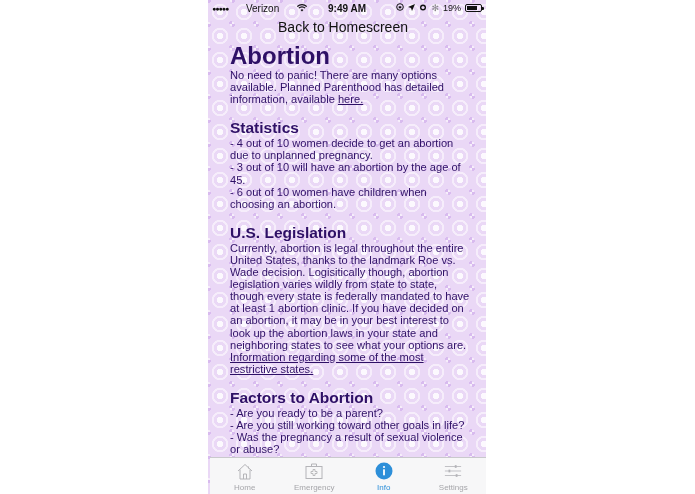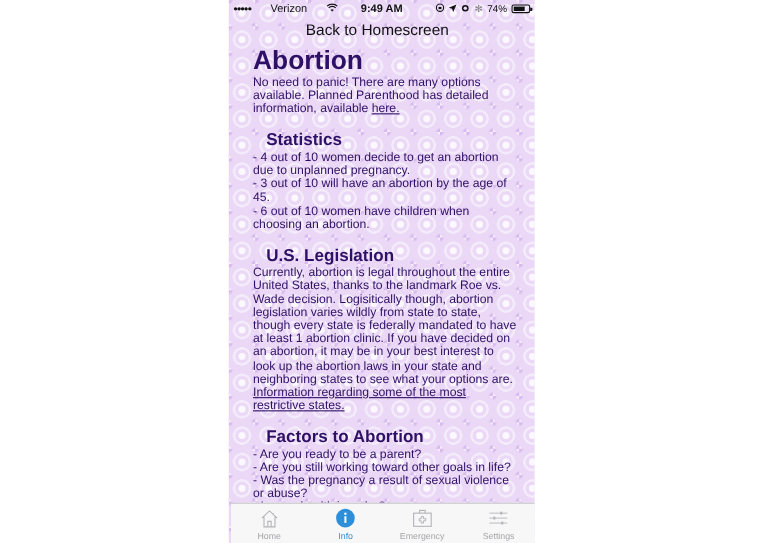--- a/index.html
+++ b/index.html
@@ -38,21 +38,21 @@
     .battery-fill { height: 100%; background: #111; }
     .nav-back {
       position: absolute; top: 19px; left: 0; width: 270px; text-align: center;
       font-size: 14px; color: #111; cursor: pointer;
     }
     .content {
       position: absolute; top: 42px; left: 22px; width: 240px;
       color: #2e1066; font-size: 11.1px; line-height: 12.1px;
     }
     .content h1 { font-size: 24px; line-height: 27px; font-weight: bold; color: #2e1066; }
-    .content h2 { font-size: 15.5px; line-height: 18px; font-weight: bold; color: #2e1066; margin-top: 14px; margin-left: 12px; }
+    .content h2 { font-size: 15.5px; line-height: 18px; font-weight: bold; color: #2e1066; margin-top: 14px; }
     .content p { margin: 0; }
     .content a, .content .link { color: #2e1066; text-decoration: underline; cursor: pointer; }
     .tab-bar {
       position: absolute; left: 2px; bottom: 0; width: 278px; height: 37px;
       background: #f7f7f8; border-top: 1px solid #c9c9cc;
       display: flex; justify-content: space-around; align-items: stretch;
     }
     .tab {
       width: 69px; display: flex; flex-direction: column; align-items: center; justify-content: flex-start;
       padding-top: 4px; cursor: pointer;
@@ -91,21 +91,21 @@
             <path d="M7 0 L0 3 L3 4 L4 7 Z" fill="#111"></path>
           </svg>
       </span>
       <span>
         <svg width="8" height="8" viewBox="0 0 8 8">
             <circle cx="4" cy="4.5" r="3" fill="#111"></circle>
             <circle cx="4" cy="4.5" r="1.6" fill="#ead8f6"></circle>
           </svg>
       </span>
       <span style="color:#888;font-size:9px;">✻</span>
-      <span>74%</span>
+      <span>19%</span>
       <span class="battery">
           <span class="battery-fill" style="display:block;width:74%;"></span>
         </span>
     </div>
   </div>
 
   <div class="nav-back">Back to Homescreen</div>
 
   <div class="content">
     <h1>Abortion</h1>
@@ -130,39 +130,39 @@
 
   <div class="tab-bar">
     <div class="tab">
       <span class="tab-icon">
         <svg width="18" height="17" viewBox="0 0 18 17">
             <path d="M2 8 L9 1.5 L16 8 M4 6.5 V16 H14 V6.5 M7.5 16 V11 H10.5 V16 M12.5 3.5 V5.5" stroke="#b4b4b8" stroke-width="1" fill="none"></path>
           </svg>
       </span>
       <span class="tab-label">Home</span>
     </div>
+    <div class="tab">
+      <span class="tab-icon">
+        <svg width="18" height="16" viewBox="0 0 18 16">
+            <rect x="1" y="3.5" width="16" height="12" stroke="#b4b4b8" stroke-width="1" fill="none"></rect>
+            <path d="M6.5 3.5 V1 H11.5 V3.5" stroke="#b4b4b8" stroke-width="1" fill="none"></path>
+            <path d="M8 6.5 H10 V8.5 H12 V10.5 H10 V12.5 H8 V10.5 H6 V8.5 H8 Z" stroke="#b4b4b8" stroke-width="0.9" fill="none"></path>
+          </svg>
+      </span>
+      <span class="tab-label">Emergency</span>
+    </div>
     <div class="tab active">
       <span class="tab-icon">
         <svg width="18" height="18" viewBox="0 0 18 18">
             <circle cx="9" cy="9" r="8.5" fill="#2d8fd9"></circle>
             <circle cx="9" cy="5" r="1.1" fill="#fff"></circle>
             <rect x="8.1" y="7.3" width="1.8" height="6" fill="#fff"></rect>
           </svg>
       </span>
       <span class="tab-label">Info</span>
-    </div>
-    <div class="tab">
-      <span class="tab-icon">
-        <svg width="18" height="16" viewBox="0 0 18 16">
-            <rect x="1" y="3.5" width="16" height="12" stroke="#b4b4b8" stroke-width="1" fill="none"></rect>
-            <path d="M6.5 3.5 V1 H11.5 V3.5" stroke="#b4b4b8" stroke-width="1" fill="none"></path>
-            <path d="M8 6.5 H10 V8.5 H12 V10.5 H10 V12.5 H8 V10.5 H6 V8.5 H8 Z" stroke="#b4b4b8" stroke-width="0.9" fill="none"></path>
-          </svg>
-      </span>
-      <span class="tab-label">Emergency</span>
     </div>
     <div class="tab">
       <span class="tab-icon">
         <svg width="20" height="16" viewBox="0 0 20 16">
             <path d="M1 3 H19 M1 8 H19 M1 13 H19" stroke="#b4b4b8" stroke-width="0.9"></path>
             <rect x="12" y="1.5" width="2" height="3" fill="#b4b4b8"></rect>
             <rect x="5" y="6.5" width="2" height="3" fill="#b4b4b8"></rect>
             <rect x="13" y="11.5" width="2" height="3" fill="#b4b4b8"></rect>
           </svg>
       </span>

